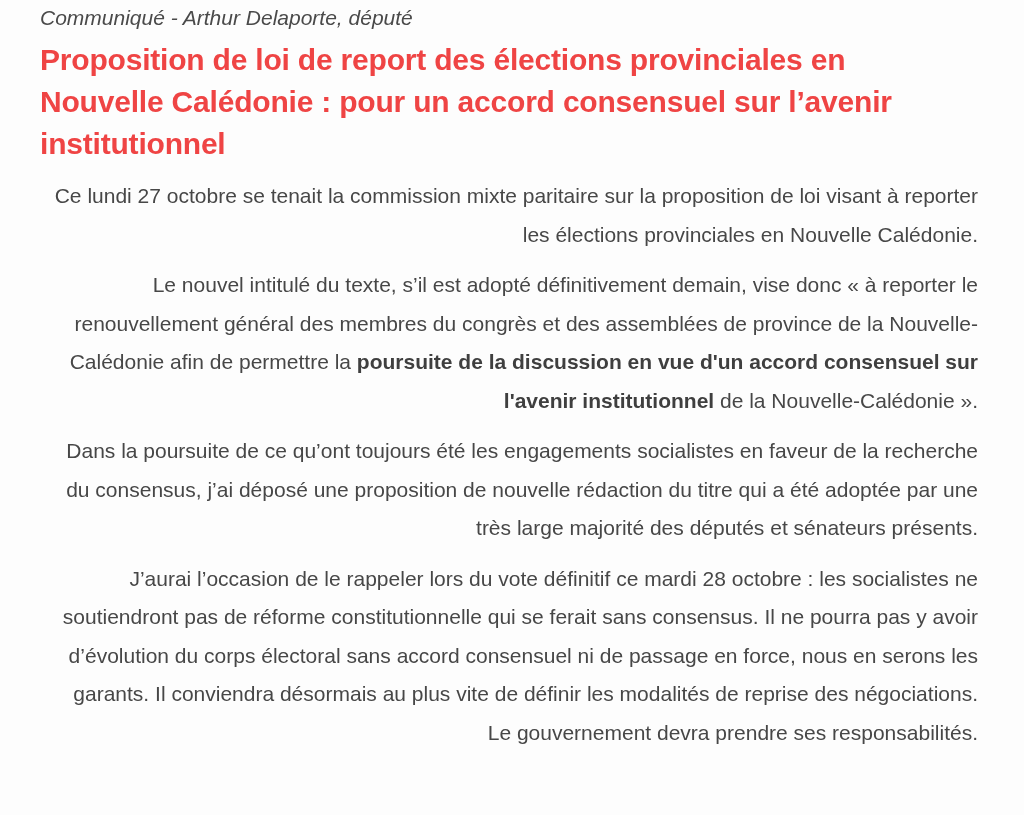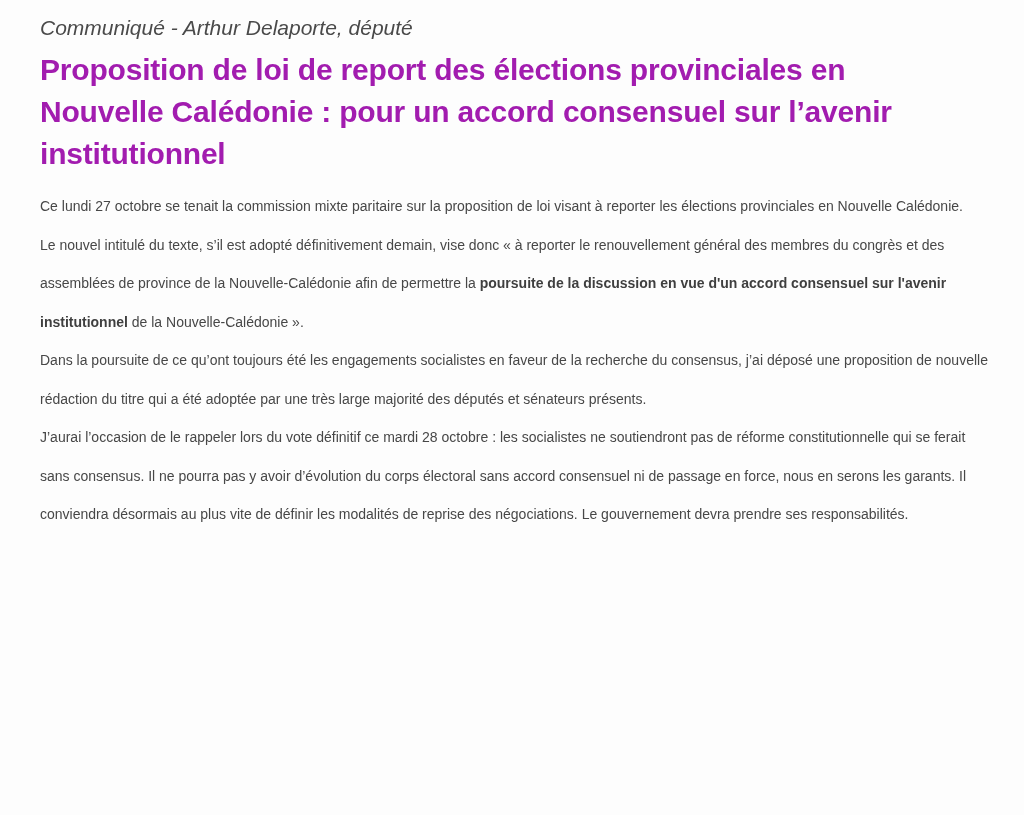--- a/index.html
+++ b/index.html
@@ -8,45 +8,46 @@
   }
   body {
     width: 1024px;
     height: 815px;
     background: #fdfdfd;
     font-family: "Liberation Sans", sans-serif;
     color: #474747;
     overflow: hidden;
   }
   .page {
-    padding: 14px 34px 0 40px;
+    padding: 4px 34px 0 40px;
     box-sizing: border-box;
   }
   .kicker {
     margin: 0 0 7px 0;
     font-style: italic;
     font-size: 21px;
     line-height: 28px;
     color: #4a4a4a;
   }
   .title {
     margin: 0 0 12px 0;
     max-width: 935px;
     font-size: 30px;
     font-weight: 700;
     line-height: 42px;
     letter-spacing: -0.2px;
-    color: #a21caf;
+    color: #ef4444;
   }
   .article-body p {
-    margin: 0;
+    margin: 12px;
     max-width: 948px;
-    font-size: 14px;
+    font-size: 21px;
     line-height: 38.5px;
     color: #474747;
+    text-align: right;
   }
   .article-body strong {
     font-weight: 700;
     color: #3f3f3f;
   }
 </style>
 </head>
 <body>
 
 <main class="page">

